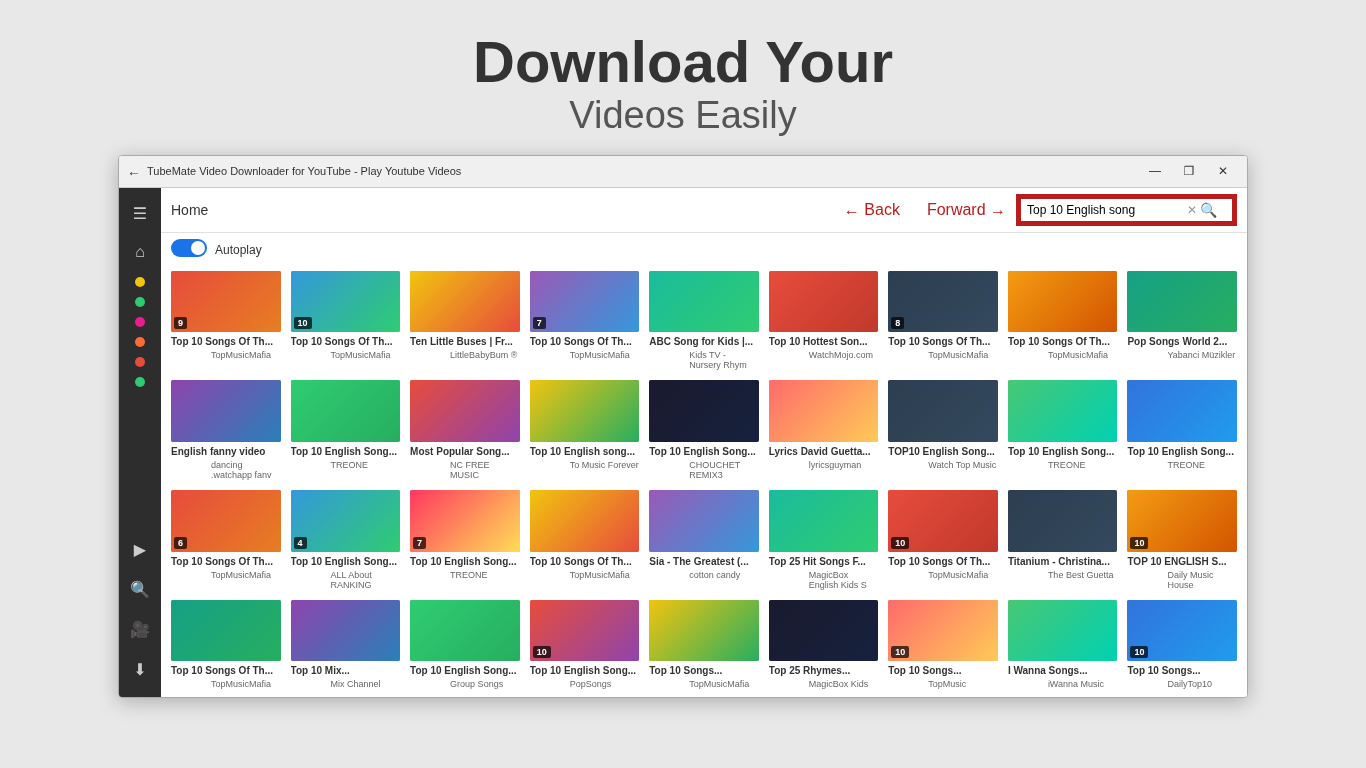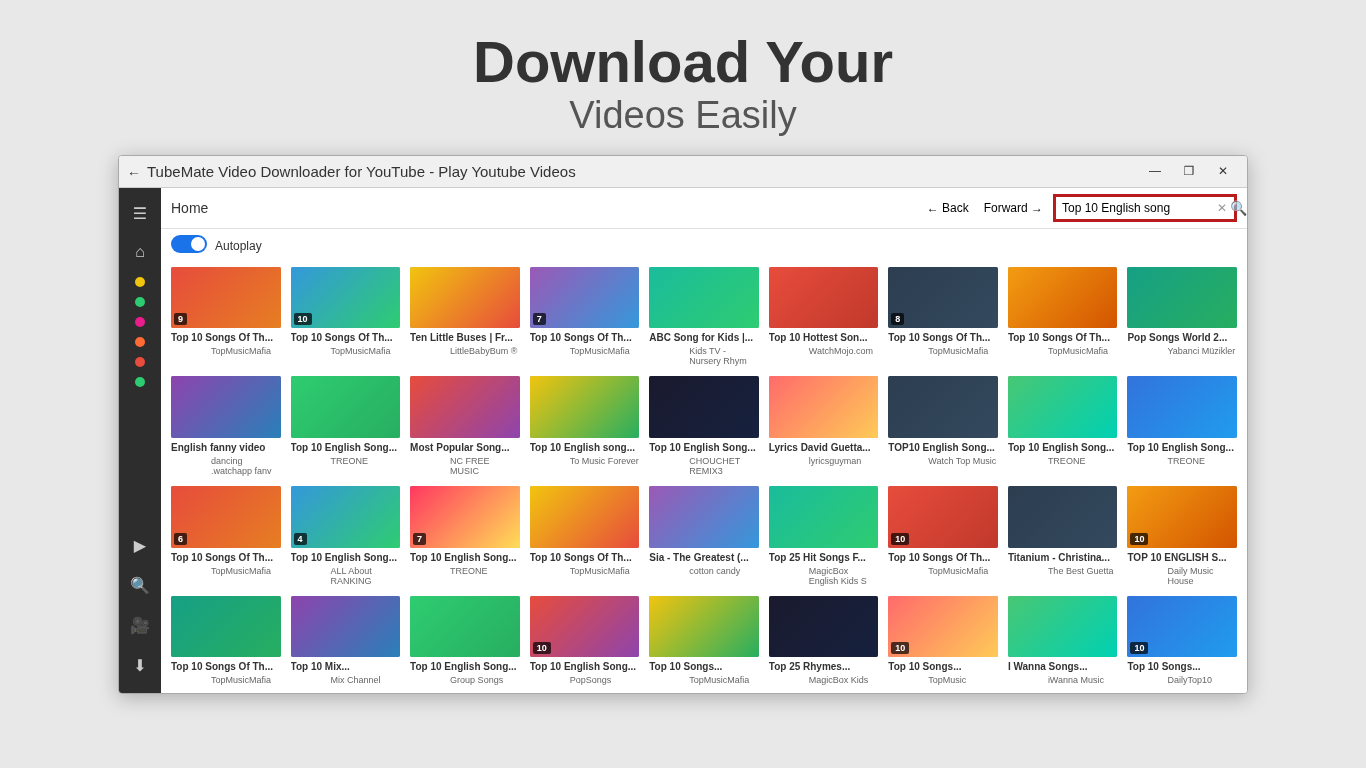--- a/index.html
+++ b/index.html
@@ -53,21 +53,21 @@
       padding: 0 8px;
       flex-shrink: 0;
     }
     .titlebar-back {
       font-size: 14px;
       color: #333;
       cursor: pointer;
       margin-right: 6px;
     }
     .titlebar-title {
-      font-size: 15px;
+      font-size: 11px;
       color: #333;
       flex: 1;
     }
     .titlebar-controls {
       display: flex;
       gap: 2px;
     }
     .titlebar-btn {
       width: 32px;
       height: 24px;
@@ -147,33 +147,34 @@
       font-size: 14px;
       color: #333;
       flex: 1;
     }
     .nav-buttons {
       display: flex;
       gap: 15px;
       align-items: center;
     }
     .nav-btn {
-      font-size: 12px;
-      color: #000000;
+      font-size: 16px;
+      color: #b91c1c;
       cursor: pointer;
       display: flex;
       align-items: center;
       gap: 3px;
+      margin-left: 12px;
     }
     .search-box {
       display: flex;
       align-items: center;
-      border: 3px solid #b91c1c;
+      border: 5px solid #b91c1c;
       padding: 3px 6px;
-      width: 184px;
+      width: 221px;
     }
     .search-input {
       border: none;
       outline: none;
       font-size: 12px;
       width: 160px;
     }
     .search-icon-btn {
       cursor: pointer;
       color: #555;

